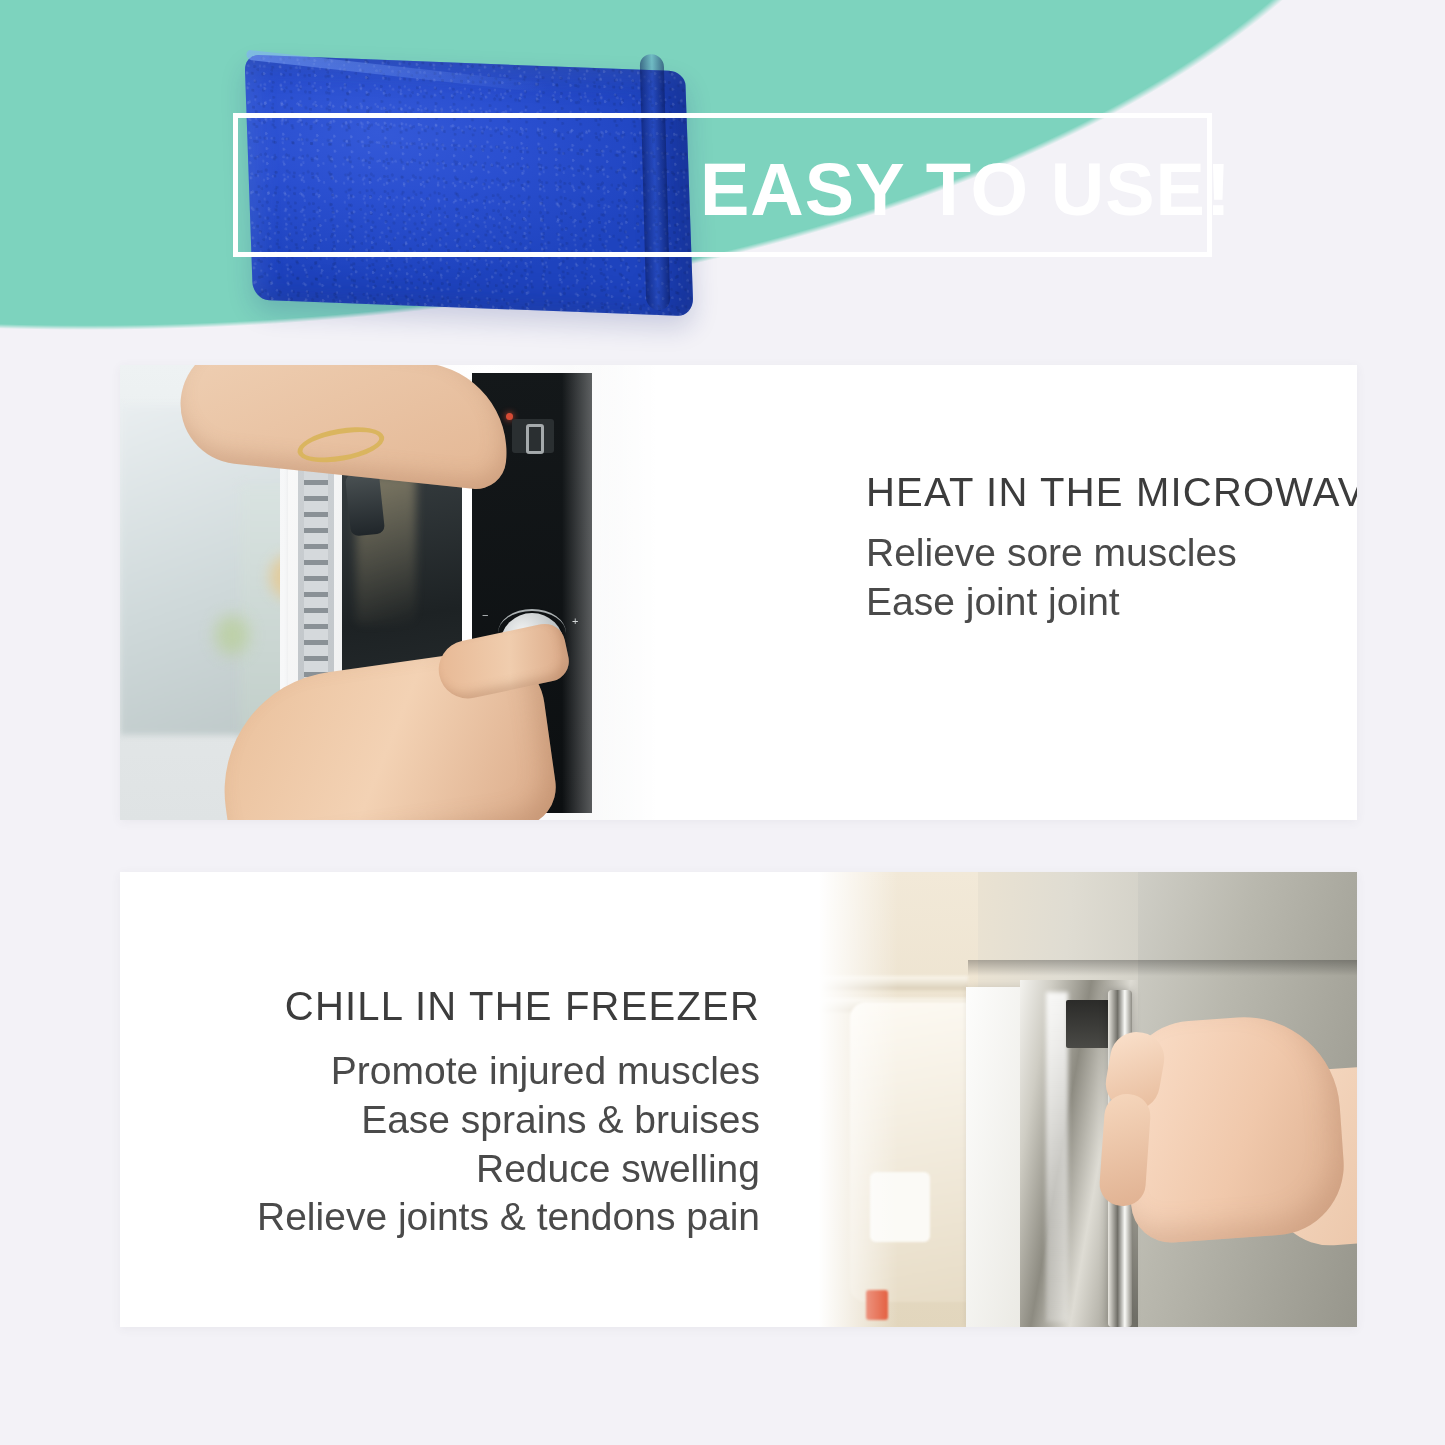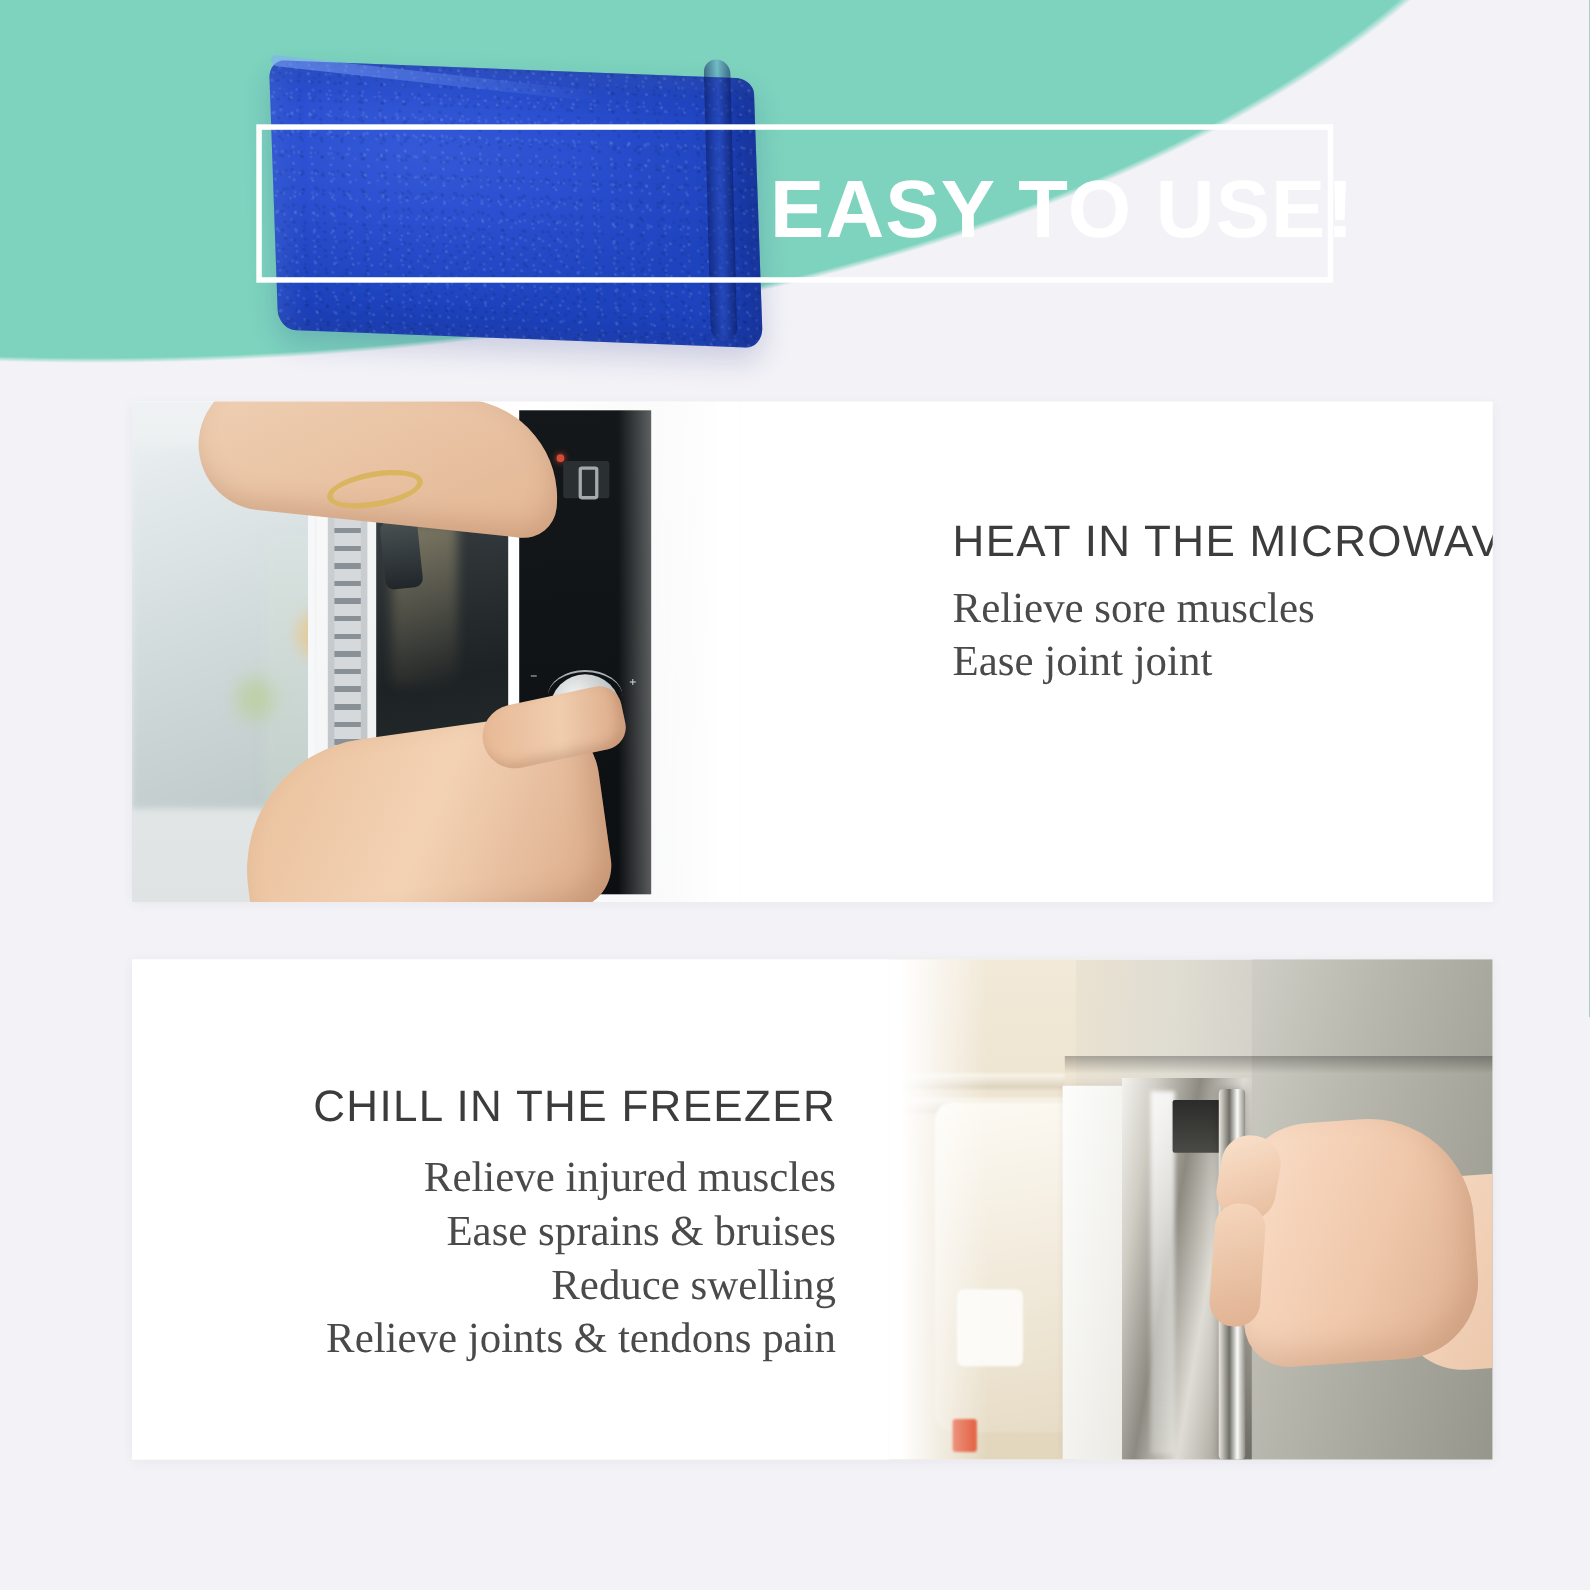--- a/index.html
+++ b/index.html
@@ -2,21 +2,21 @@
 <html><head>
 <meta charset="utf-8">
 <style>
   html,body{margin:0;padding:0;}
   body{
     width:1445px;height:1445px;
     font-family:"Liberation Sans", sans-serif;
     background:#f3f2f7;
     overflow:hidden;
   }
-  #page{position:relative;width:1445px;height:1445px;overflow:hidden;background:#737373;}
+  #page{position:relative;width:1445px;height:1445px;overflow:hidden;background:#000000;}
 
   
   .bg-lavender{position:absolute;inset:0;background:#f3f2f7;}
   .bg-teal{
     position:absolute;left:0;top:0;width:1445px;height:860px;
     background:#7dd3be;
     -webkit-mask-image:
        radial-gradient(140% 108% at 6% -34%, #000 66.5%, transparent 67%);
     mask-image:
        radial-gradient(140% 108% at 6% -34%, #000 66.5%, transparent 67%);
@@ -95,21 +95,21 @@
 
   .card-heading{
     color:#3c3c3c;
     font-size:40px;
     font-weight:300;
     letter-spacing:1.2px;
     white-space:nowrap;
   }
   #text-microwave .card-heading{margin:105px 0 0 120px;}
   #text-freezer .card-heading{margin:112px 90px 18px 0;}
-  .bullets{list-style:none;margin:0;padding:0;color:#4a4a4a;font-weight:300;font-family:Liberation Serif, serif;}
+  .bullets{list-style:none;margin:0;padding:0;color:#4a4a4a;font-weight:300;}
   .bullets li{font-size:39px;line-height:1.25;white-space:nowrap;}
   #text-microwave .bullets{margin:14px 0 0 120px;}
   #text-freezer .bullets{margin:16px 90px 0 0;}
 
   
   .mw-scene{position:absolute;inset:0;background:
       linear-gradient(180deg,#eef2f3 0%,#e7ebec 40%,#dfe3e4 100%);}
   .mw-window{position:absolute;left:0;top:40px;width:300px;height:330px;
       background:linear-gradient(160deg,#e9eef0,#cfd9da 50%,#b9c4c4);
       filter:blur(3px);}
@@ -284,21 +284,21 @@
         <li>Ease joint joint</li>
       </ul>
     </div>
   </div>
 
   <div class="card" id="card-freezer">
 
     <div class="card-text" id="text-freezer">
       <div class="card-heading">CHILL IN THE FREEZER</div>
       <ul class="bullets">
-        <li>Relieve injured muscles</li>
+        <li>Promote injured muscles</li>
         <li>Ease sprains &amp; bruises</li>
         <li>Reduce swelling</li>
         <li>Relieve joints &amp; tendons pain</li>
       </ul>
     </div>
 
     <div class="card-photo" id="photo-freezer">
       <div class="fz-scene">
         <div class="fz-interior"></div>
         <div class="fz-shelf" style="top:104px"></div>

